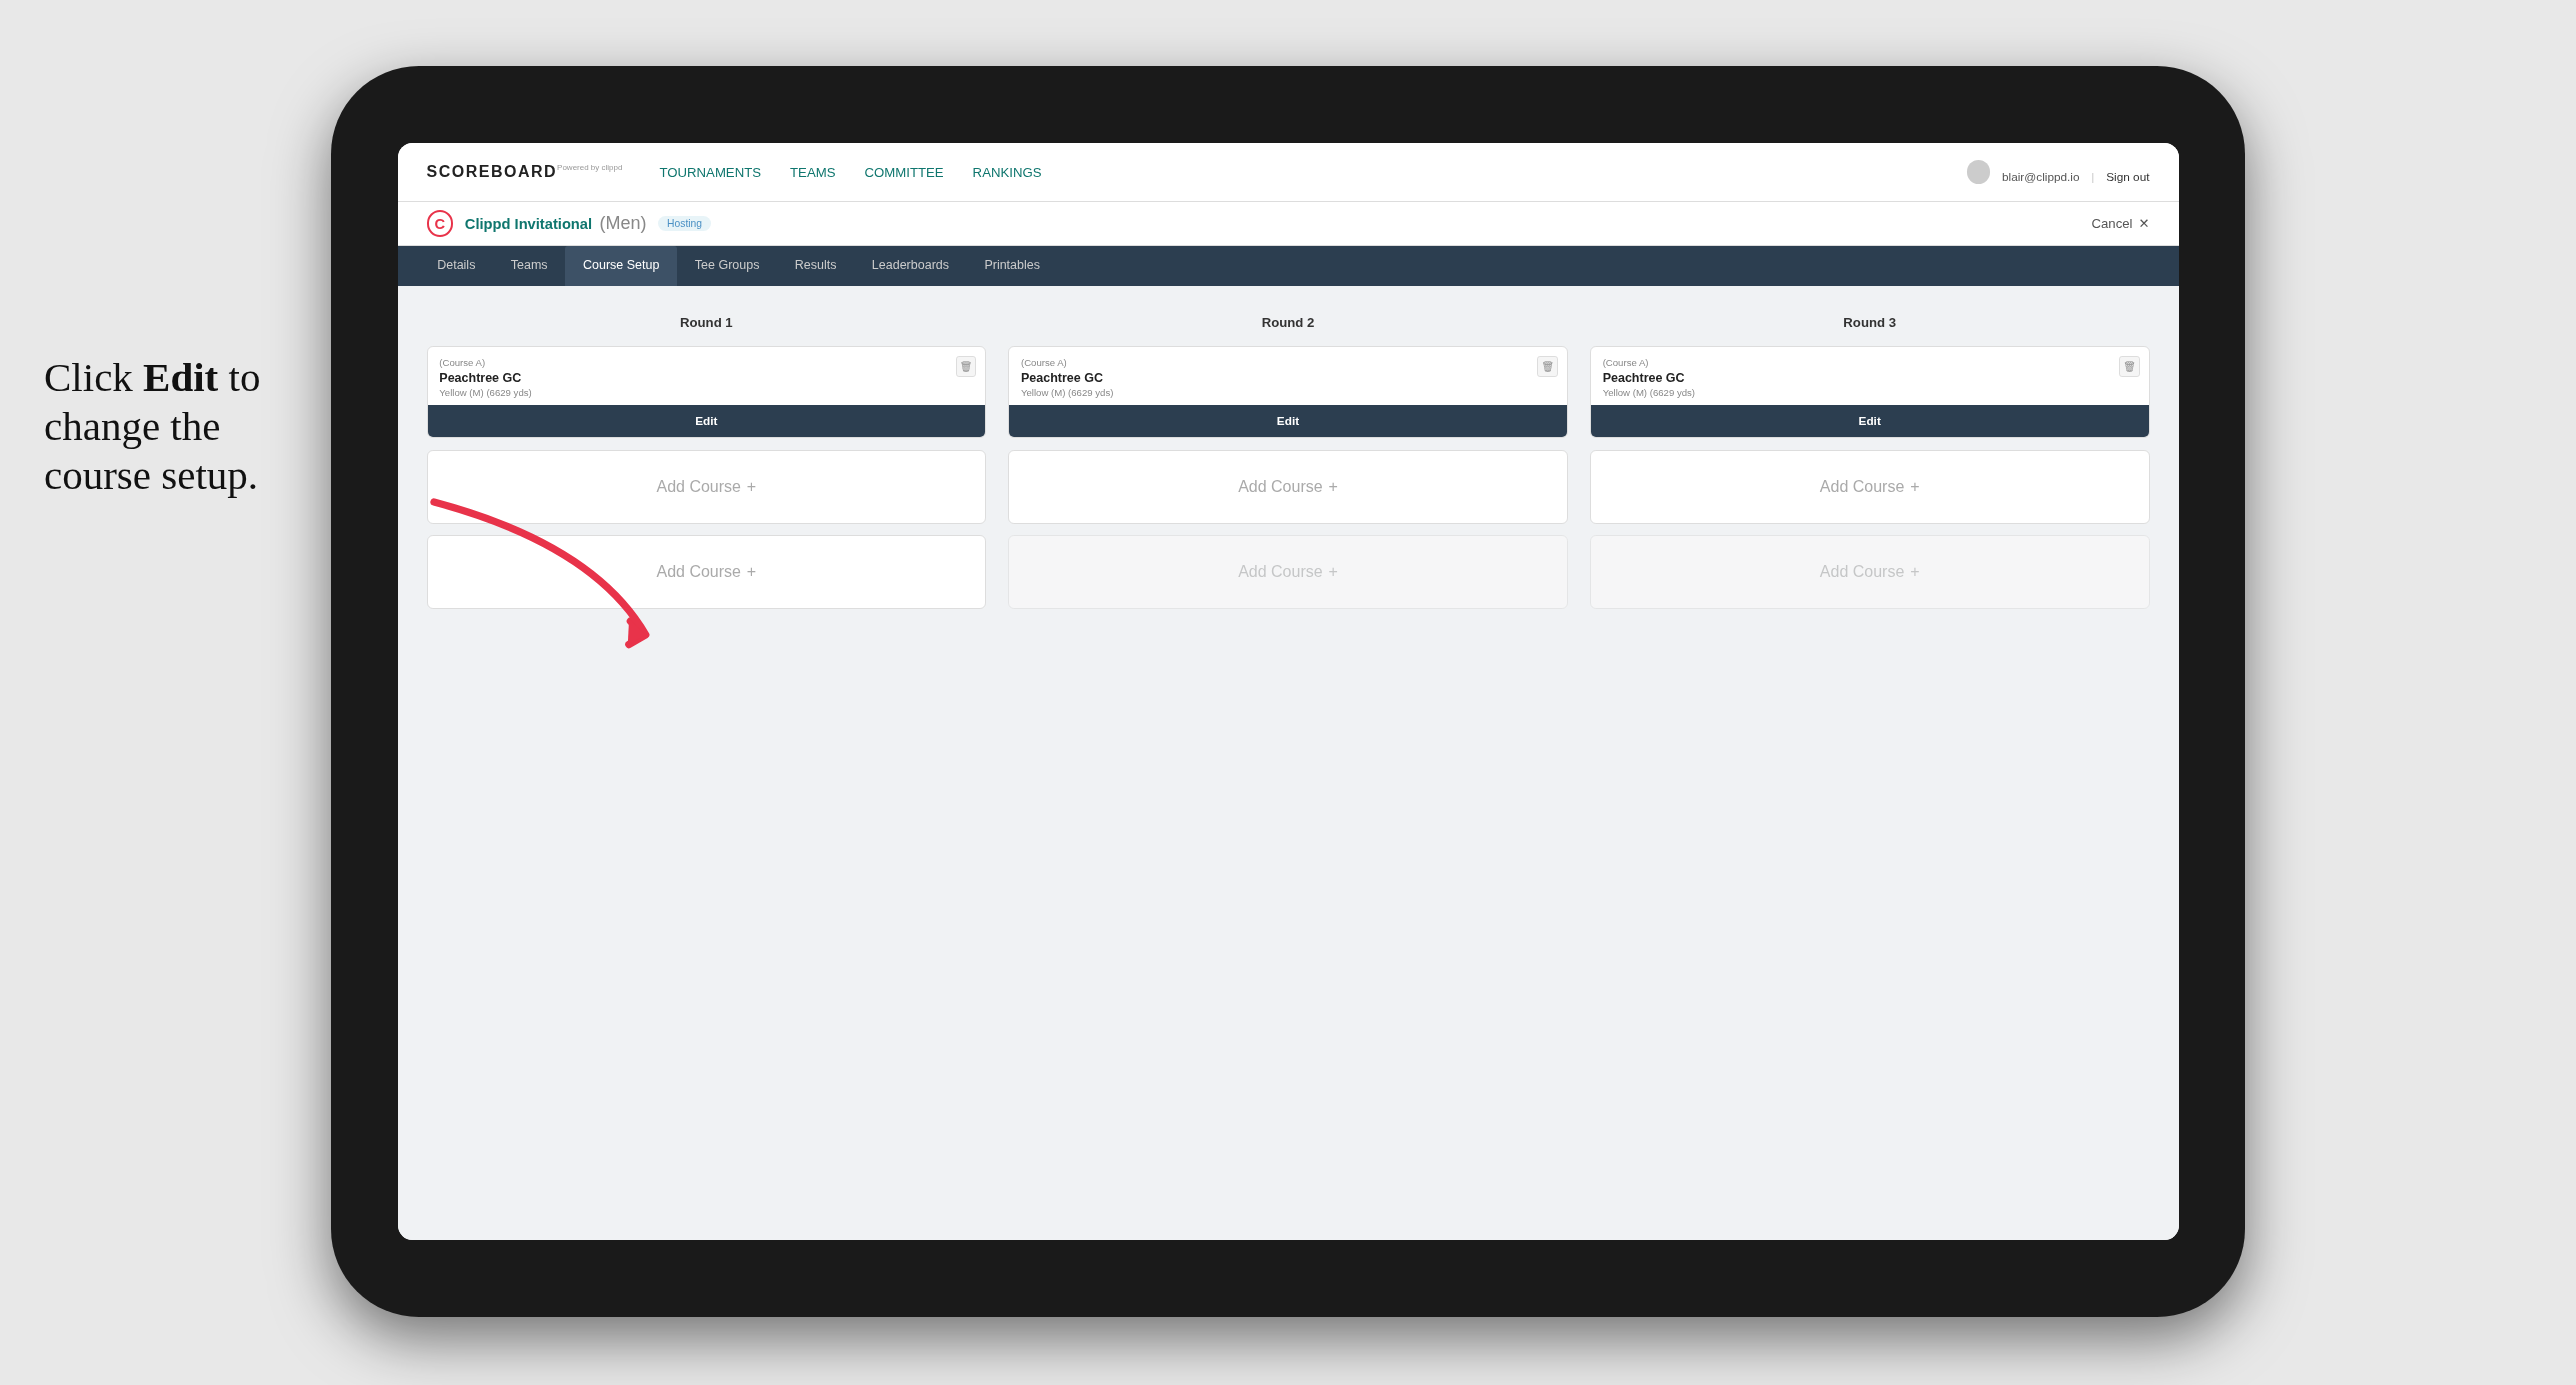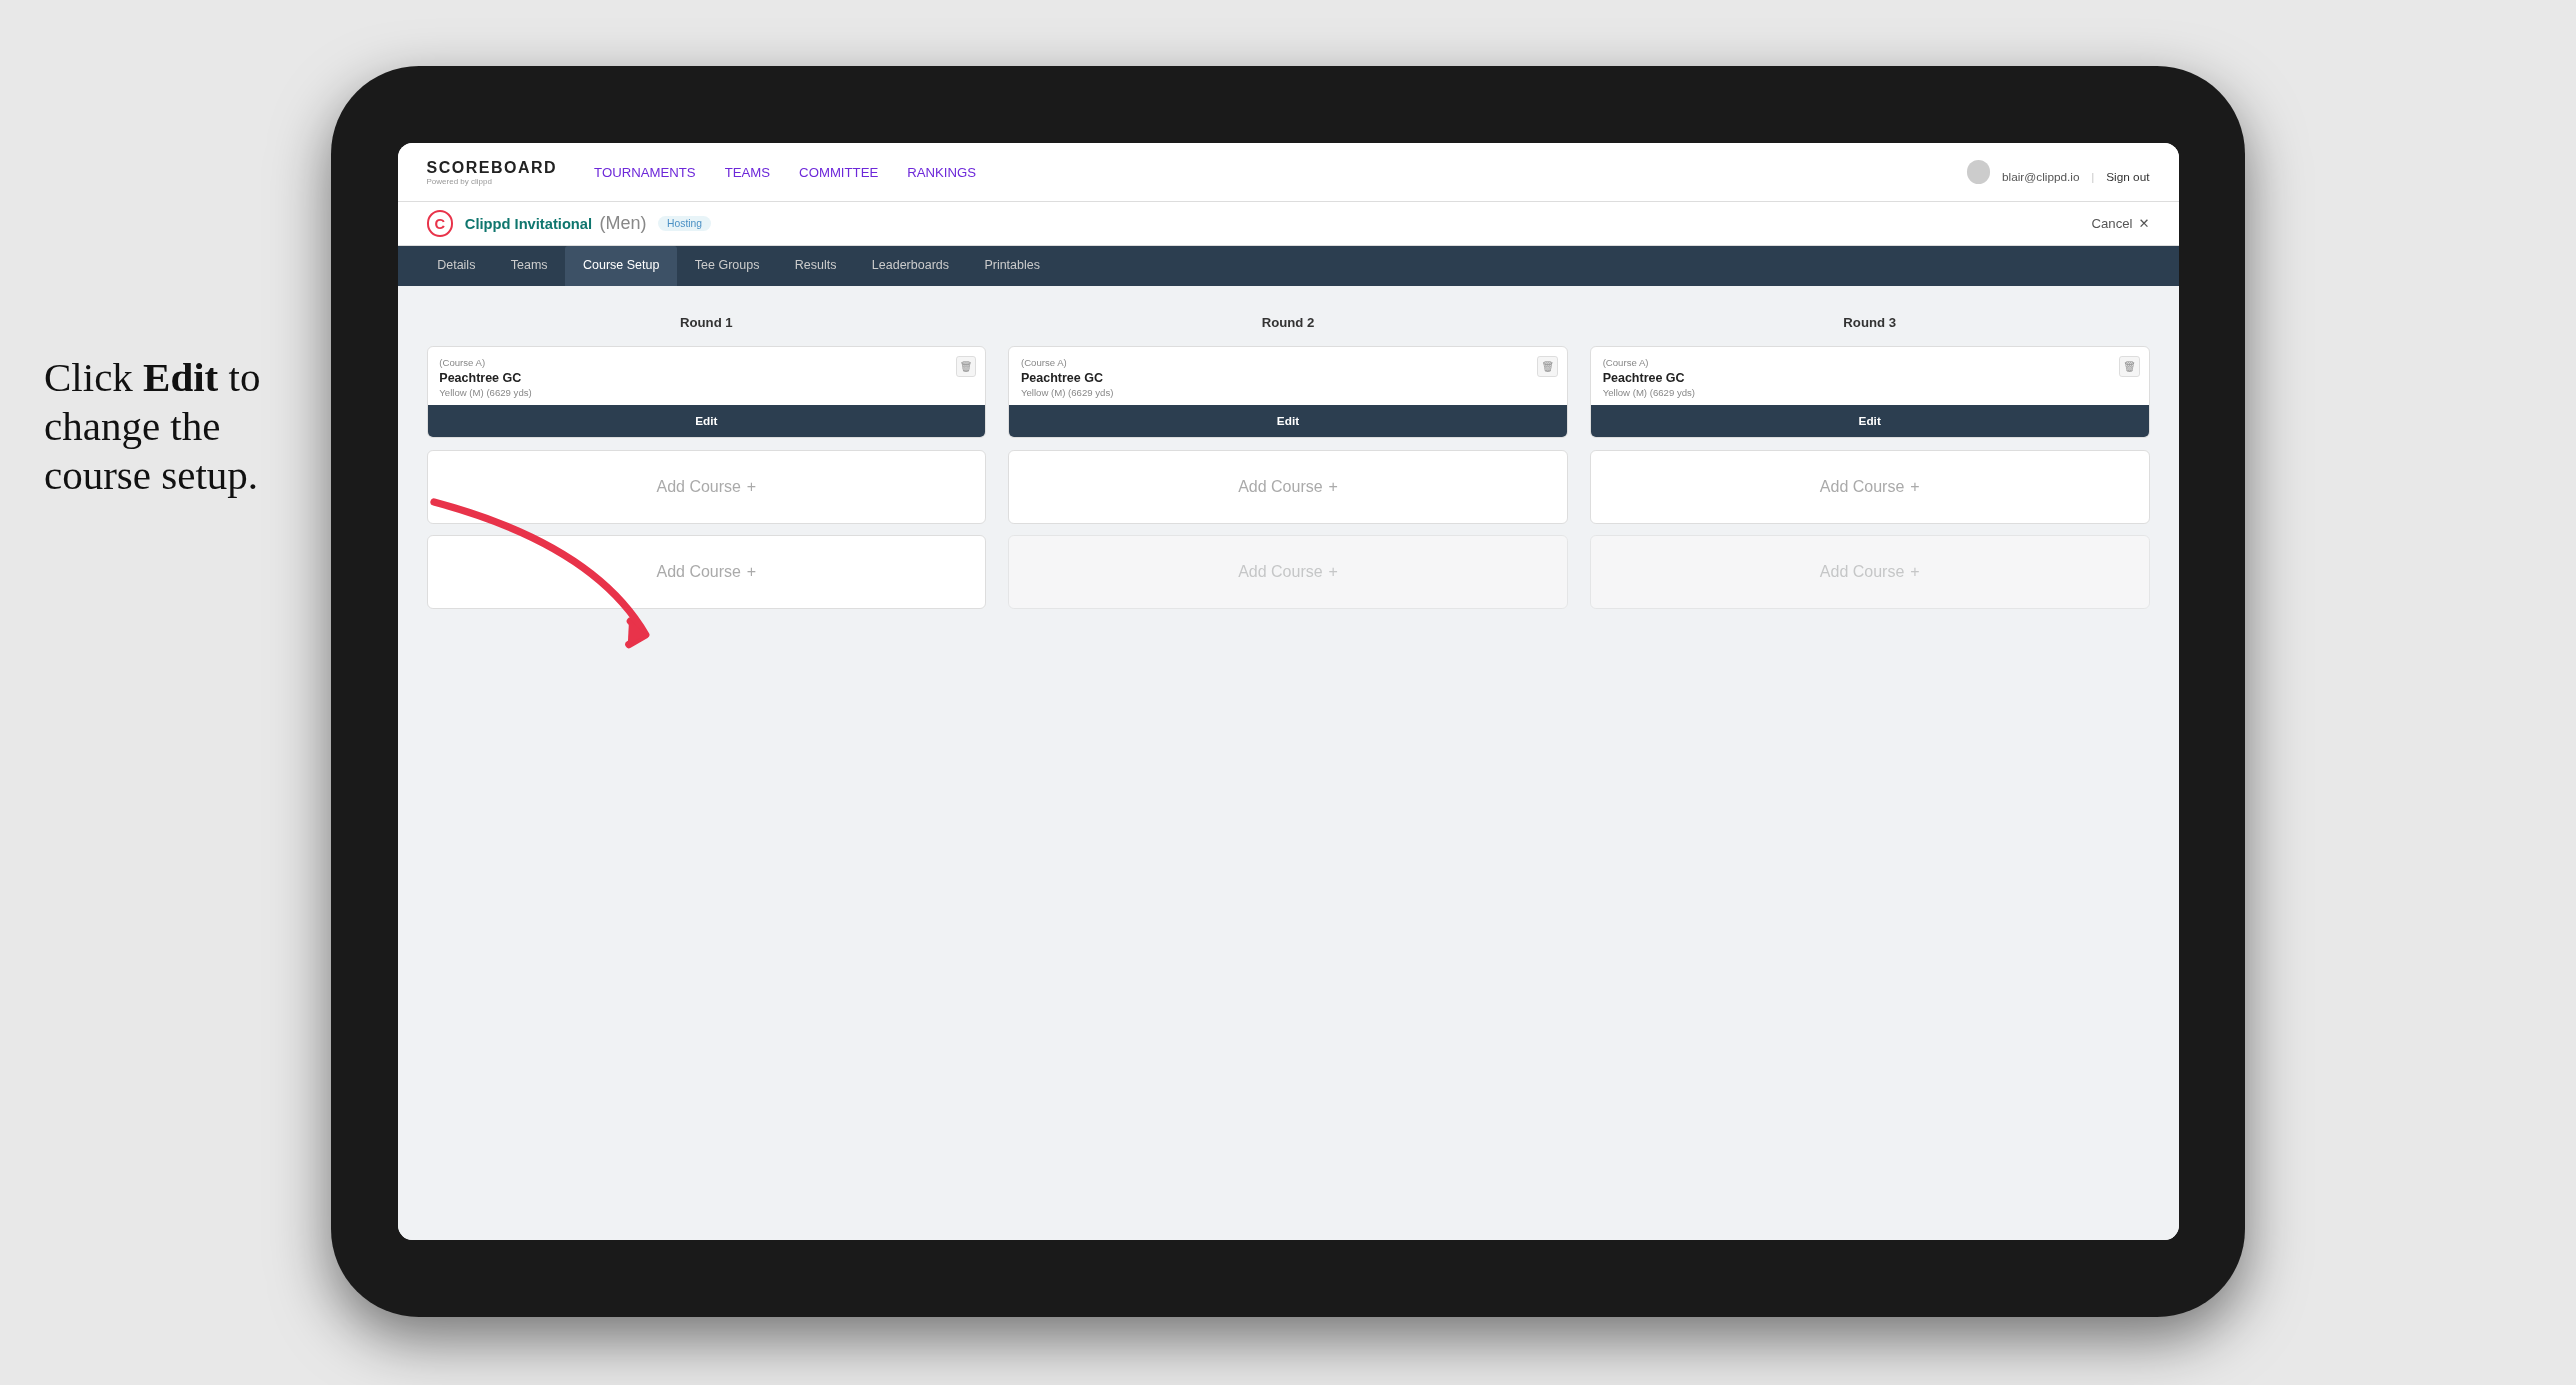--- a/index.html
+++ b/index.html
@@ -60,42 +60,42 @@
       border-bottom: 0.7px solid #ddd;
       display: flex;
       align-items: center;
       padding: 0 29px;
       height: 59px;
       flex-shrink: 0;
     }
 
     .scoreboard-logo {
       display: flex;
-      flex-direction: column;
+      flex-direction: row;
       margin-right: 37px;
     }
     .scoreboard-logo .logo-title {
       font-size: 16px;
       font-weight: 800;
       letter-spacing: 1.5px;
       color: #222;
     }
     .scoreboard-logo .logo-subtitle {
       font-size: 8px;
       color: #999;
     }
 
     .nav-links {
       display: flex;
       gap: 29px;
       flex: 1;
     }
     .nav-link {
       font-size: 13.2px;
-      color: #6d28d9;
+      color: #0f766e;
       text-decoration: none;
       font-weight: 500;
       padding: 5.9px 0;
       cursor: pointer;
     }
 
     .user-area {
       display: flex;
       align-items: flex-end;
       gap: 11.8px;

